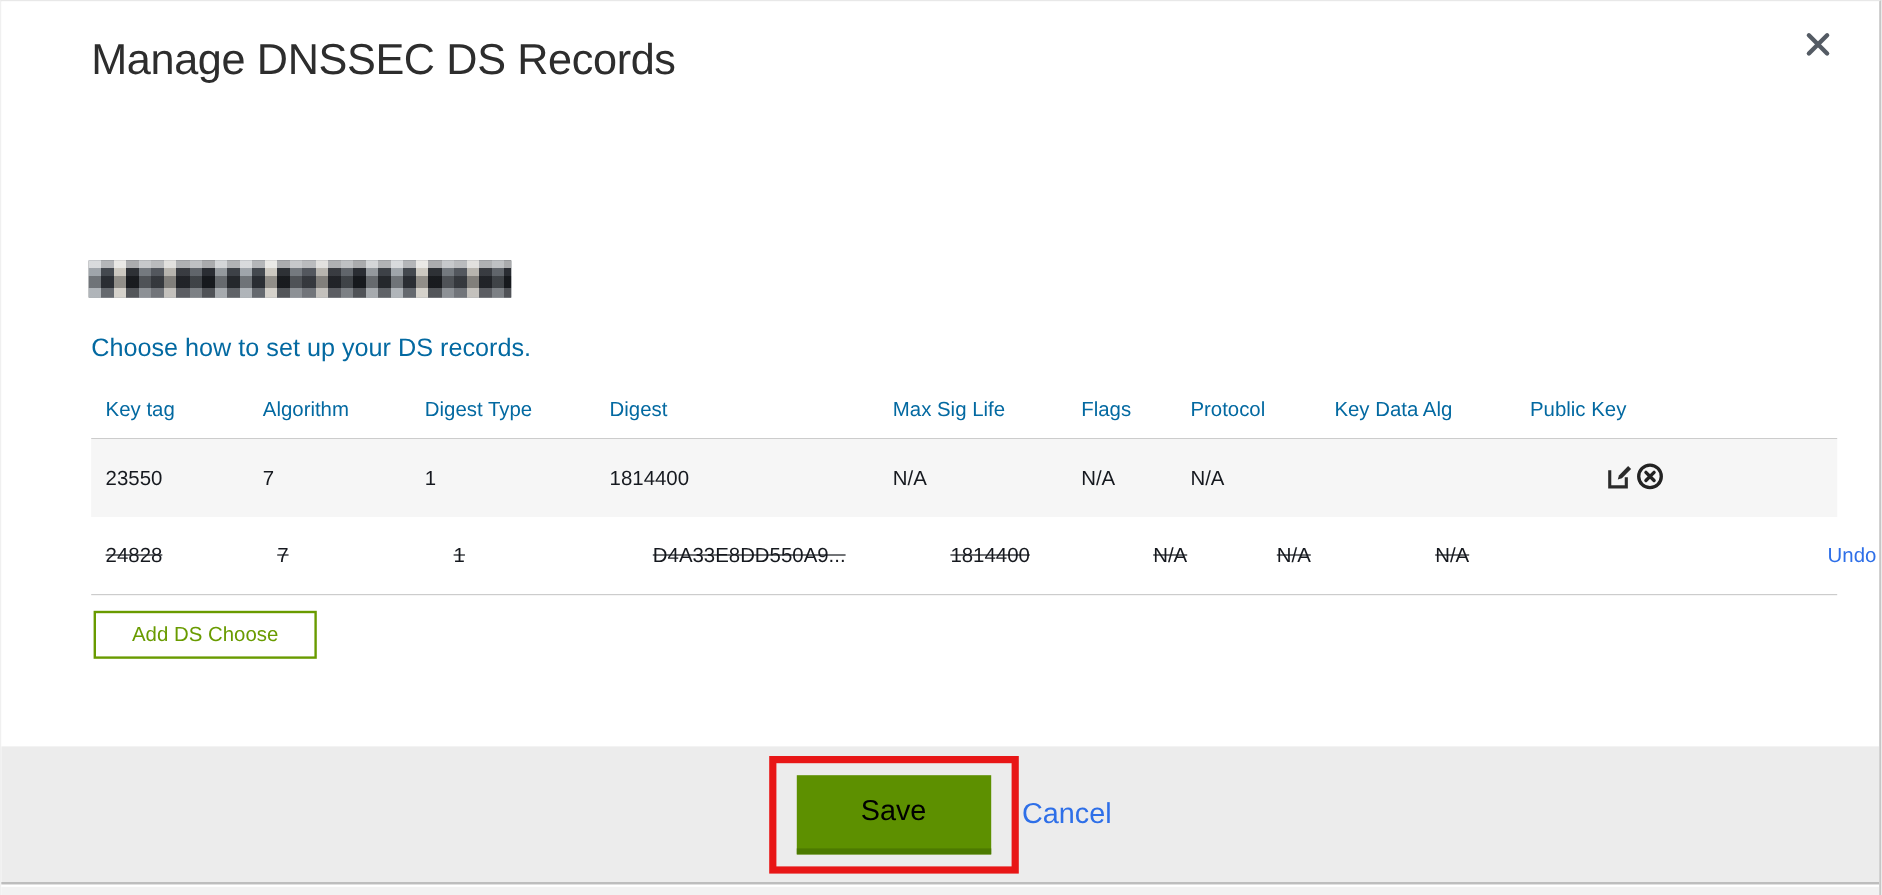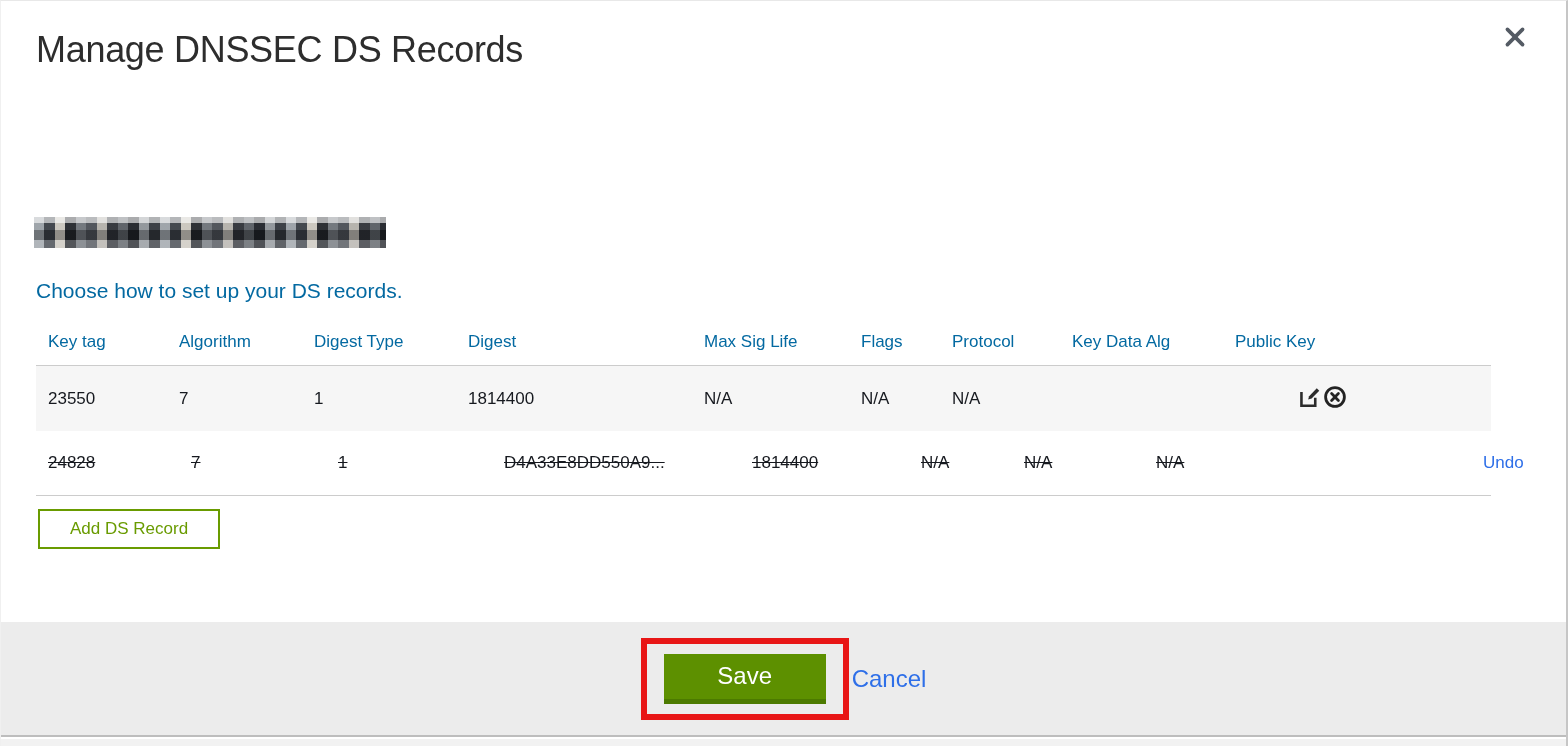--- a/index.html
+++ b/index.html
@@ -11,20 +11,21 @@
   }
   .modal {
     position: relative;
     width: 1568px;
     height: 746px;
     background: #fff;
     border-top: 1px solid #e8e8e8;
     border-right: 2px solid #c6c6c6;
     border-left: 1px solid #f0f0f0;
     overflow: hidden;
+    padding-left: 40px;
   }
   .modal-title {
     margin: 28px 0 0 35px;
     font-size: 36px;
     font-weight: 400;
     color: #2d2d2d;
     letter-spacing: -0.3px;
   }
   .close-button {
     position: absolute;
@@ -129,25 +130,25 @@
     width: 100%; height: 7px;
     background: #f2f2f2;
   }
   .annotation-box {
     border: 6px solid #e81616;
     padding: 10px 17px;
     display: inline-block;
   }
   .save-button {
     width: 162px;
-    height: 50px;
+    height: 66px;
     background: #5d9000;
     border: none;
     border-bottom: 5px solid #4c7a00;
-    color: #ffffff;
+    color: #000000;
     font-size: 24px;
     font-family: inherit;
     cursor: pointer;
   }
   .cancel-link {
     font-size: 24px;
     margin-left: 3px;
   }
 </style>
 </head>
@@ -225,21 +226,21 @@
       <div class="cell-text">N/A</div>
       <div class="cell-text">N/A</div>
       <div class="cell-text"></div>
       <div class="cell-actions">
         <a class="undo-link">Undo</a>
       </div>
     </div>
 
   </div>
 
-  <button class="add-ds-button">Add DS Record</button>
+  <button class="add-ds-button">Add DS Choose</button>
 
   <div class="modal-footer">
     <div class="annotation-box">
       <button class="save-button">Save</button>
     </div>
     <a class="cancel-link">Cancel</a>
   </div>
 
   <div class="bottom-strip"></div>
 

